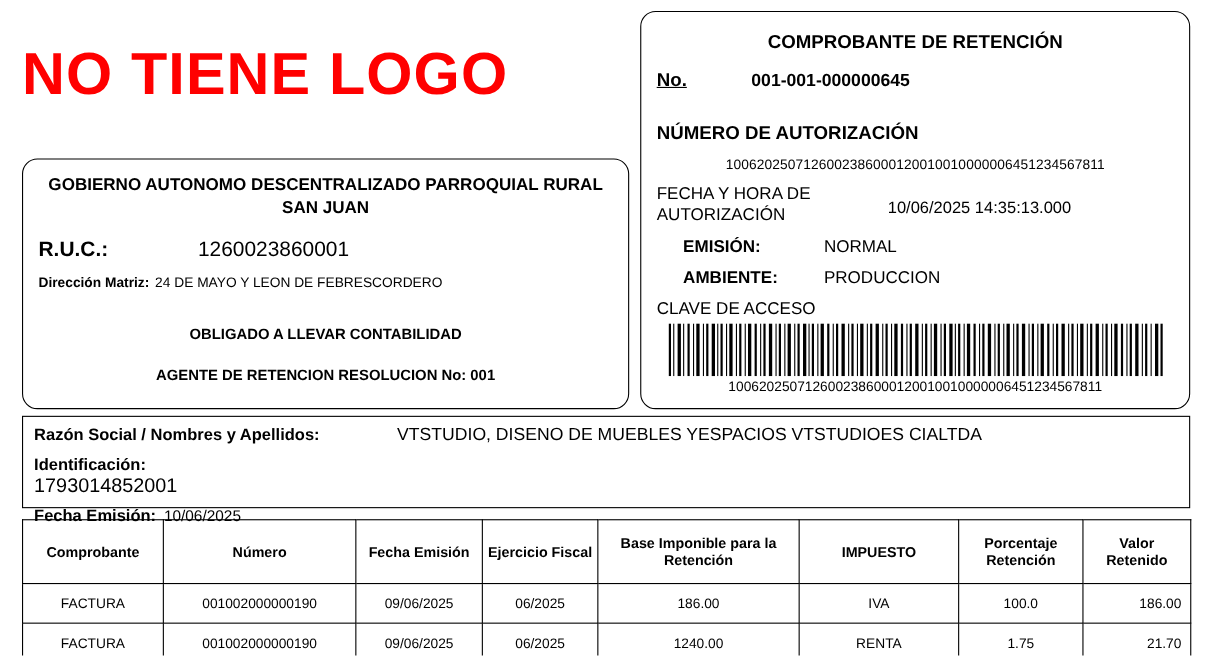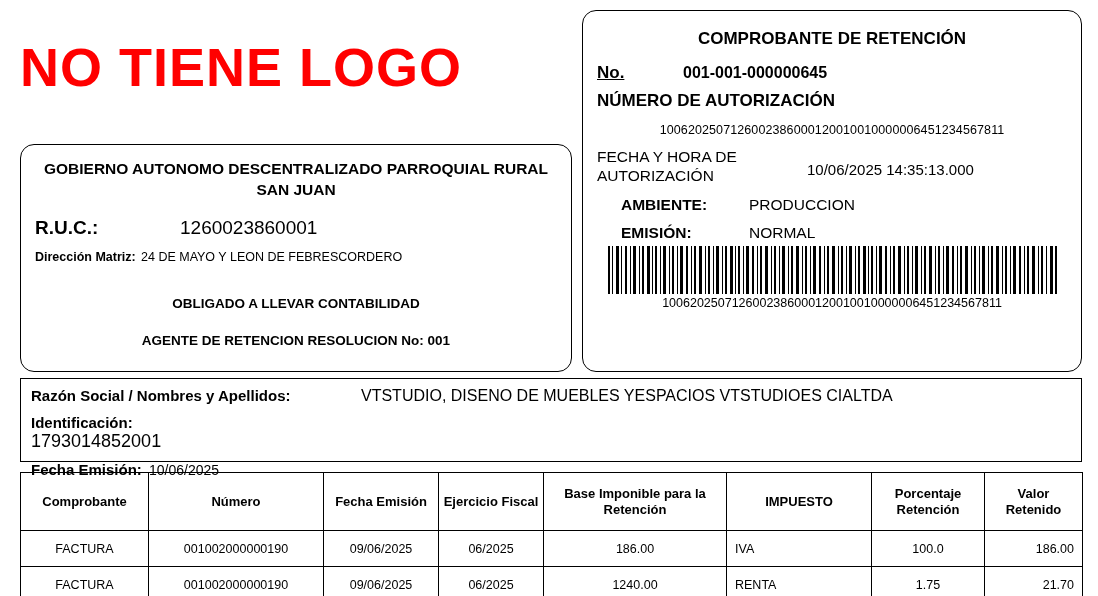--- a/index.html
+++ b/index.html
@@ -126,21 +126,21 @@
     width: 86px;
     text-decoration: underline;
   }
   .num-value {
     font-size: 16px;
     font-weight: bold;
   }
   .auth-title {
     font-size: 17px;
     font-weight: bold;
-    margin-top: 8px;
+    margin-top: 28px;
   }
   .auth-number {
     font-size: 12.5px;
     text-align: center;
     margin-top: 12px;
     letter-spacing: 0.1px;
   }
   .fecha-block {
     display: flex;
     margin-top: 10px;
@@ -247,21 +247,21 @@
     font-size: 12.5px;
     height: 36px;
     padding: 0 8px;
     vertical-align: middle;
   }
   .c-comprobante { width: 128px; text-align: center; }
   .c-numero { width: 175px; text-align: center; }
   .c-fecha { width: 115px; text-align: center; }
   .c-ejercicio { width: 105px; text-align: center; }
   .c-base { width: 183px; text-align: center; }
-  .c-impuesto { width: 145px; }
+  .c-impuesto { width: 145px; text-align: center; }
   .c-porcentaje { width: 113px; text-align: center; }
   .c-valor { width: 98px; text-align: right; }
 </style>
 </head>
 <body>
 
 <div class="page">
 
   <div class="logo-text">NO  TIENE LOGO</div>
 
@@ -292,29 +292,30 @@
 
     <div class="auth-title">NÚMERO DE AUTORIZACIÓN</div>
     <div class="auth-number">1006202507126002386000120010010000006451234567811</div>
 
     <div class="fecha-block">
       <div class="fecha-label">FECHA Y HORA DE AUTORIZACIÓN</div>
       <div class="fecha-value">10/06/2025 14:35:13.000</div>
     </div>
 
     <div class="kv-row">
+      <div class="kv-label">EMISIÓN:</div>
+      <div class="kv-value">NORMAL</div>
+    </div>
+
+    <div class="kv-row">
       <div class="kv-label">AMBIENTE:</div>
       <div class="kv-value">PRODUCCION</div>
     </div>
 
-    <div class="kv-row">
-      <div class="kv-label">EMISIÓN:</div>
-      <div class="kv-value">NORMAL</div>
-    </div>
-
+    <div class="clave-label">CLAVE DE ACCESO</div>
 
     <div class="barcode">
       <svg width="452" height="48" viewBox="0 0 452 48" xmlns="http://www.w3.org/2000/svg" aria-hidden="true">
         <rect x="0" y="0" width="452" height="48" fill="#ffffff"></rect>
         <g fill="#000000">
           <rect x="2" y="0" width="2" height="48"></rect>
             <rect x="6" y="0" width="1" height="48"></rect>
           <rect x="10" y="0" width="3" height="48"></rect>
             <rect x="15" y="0" width="1" height="48"></rect>
           <rect x="19" y="0" width="2" height="48"></rect>

